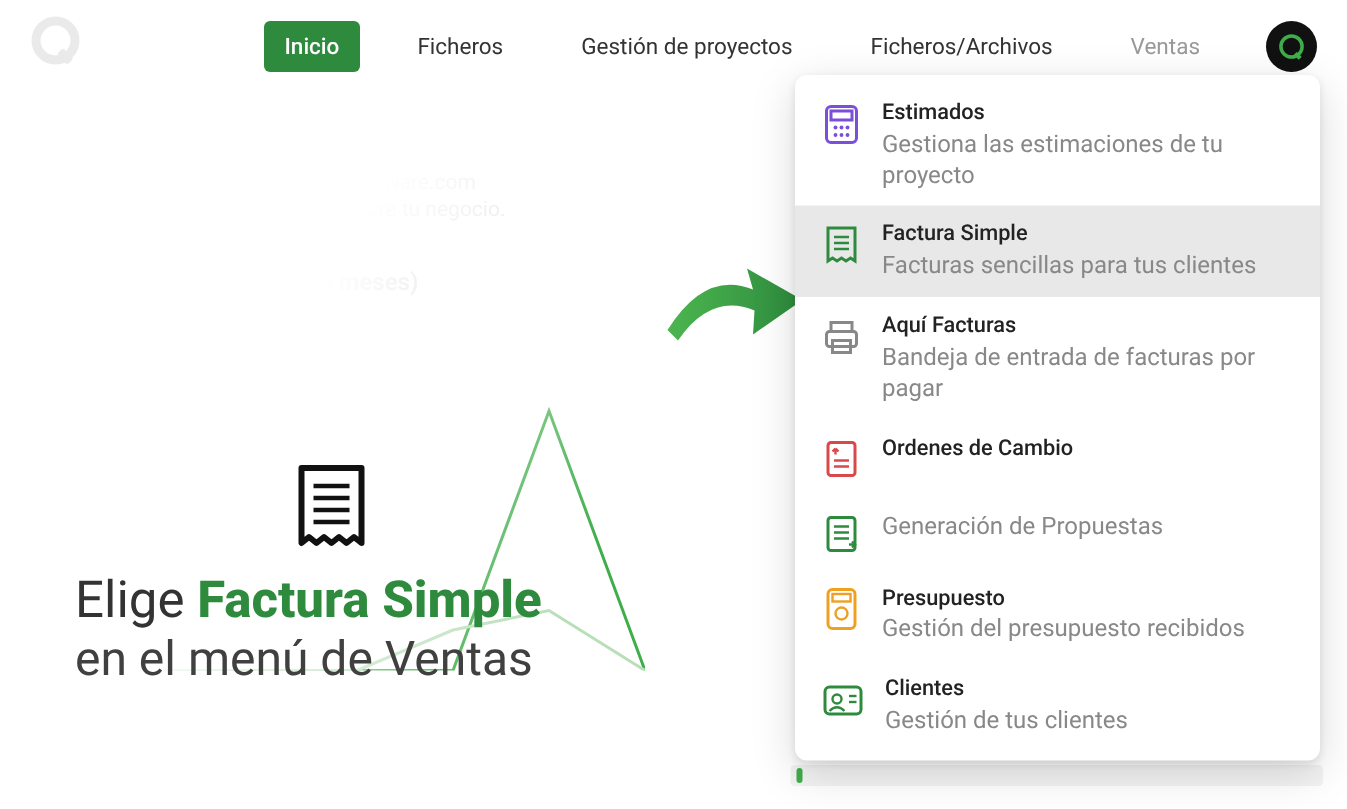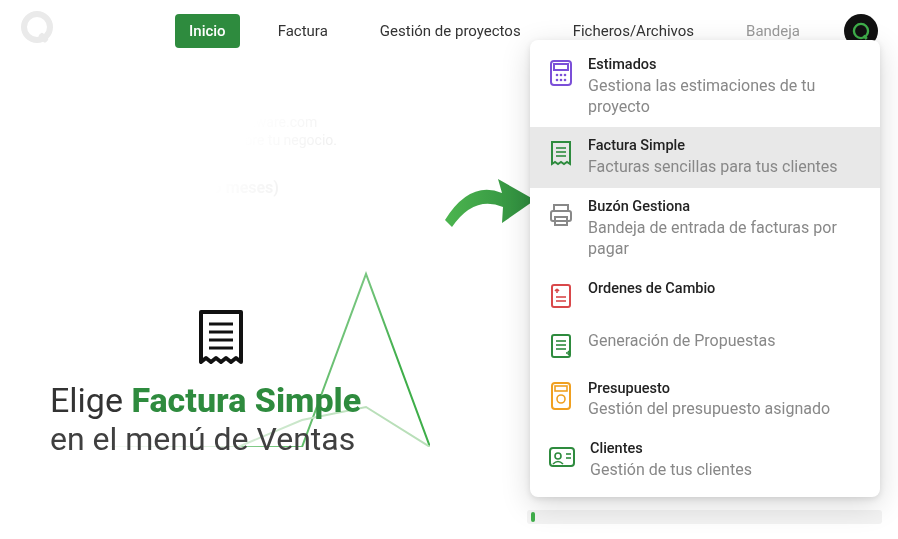--- a/index.html
+++ b/index.html
@@ -115,21 +115,21 @@
 
   .arrow {
     position: absolute;
     left: 440px;
     top: 165px;
     z-index: 9;
   }
 
   .dropdown {
     position: absolute;
-    top: 40px;
+    top: 50px;
     left: 530px;
     width: 350px;
     background: #fff;
     border-radius: 8px;
     box-shadow: 0 8px 30px rgba(0,0,0,.15), 0 2px 6px rgba(0,0,0,.1);
     z-index: 10;
     padding: 6px 0;
   }
   .dropdown-item {
     display: flex;
@@ -193,24 +193,24 @@
 
 <div class="topbar">
   <div class="logo">
     <svg width="34" height="34" viewBox="0 0 34 34">
         <circle cx="17" cy="17" r="13" fill="none" stroke="#eaeaea" stroke-width="6"></circle>
         <rect x="22" y="22" width="10" height="6" rx="2" fill="#eaeaea" transform="rotate(45 22 22)"></rect>
       </svg>
   </div>
   <div class="nav">
     <div class="nav-item active">Inicio</div>
-    <div class="nav-item">Factura</div>
+    <div class="nav-item">Ficheros</div>
     <div class="nav-item">Gestión de proyectos</div>
     <div class="nav-item">Ficheros/Archivos</div>
-    <div class="nav-item muted">Bandeja</div>
+    <div class="nav-item muted">Ventas</div>
   </div>
   <div class="avatar">
     <svg viewBox="0 0 34 34">
         <circle cx="17" cy="17" r="12" fill="none" stroke="#3fae4a" stroke-width="4"></circle>
         <rect x="23" y="23" width="8" height="5" rx="1" fill="#3fae4a" transform="rotate(45 23 23)"></rect>
       </svg>
   </div>
 </div>
 
 <div class="whitefade"></div>
@@ -296,21 +296,21 @@
     </div>
     <div class="dropdown-item">
       <div class="dd-icon">
         <svg width="26" height="26">
           <rect x="6" y="3" width="14" height="6" fill="none" stroke="#888888" stroke-width="2"></rect>
           <rect x="3" y="9" width="20" height="10" rx="2" fill="none" stroke="#888888" stroke-width="2"></rect>
           <rect x="7" y="15" width="12" height="8" fill="none" stroke="#888888" stroke-width="2"></rect>
         </svg>
       </div>
       <div class="dd-text">
-        <div class="dd-title">Buzón Gestiona</div>
+        <div class="dd-title">Aquí Facturas</div>
         <div class="dd-desc">Bandeja de entrada de facturas por pagar</div>
       </div>
     </div>
     <div class="dropdown-item">
       <div class="dd-icon">
         <svg width="24" height="28">
           <rect x="3" y="3" width="18" height="22" rx="2" fill="none" stroke="#d9484a" stroke-width="2"></rect>
           <path d="M8 11 l0 -4 M8 7 l-2 2 M8 7 l2 2" stroke="#d9484a" stroke-width="1.6" fill="none"></path>
           <line x1="7" y1="15" x2="17" y2="15" stroke="#d9484a" stroke-width="1.6"></line>
           <line x1="7" y1="19" x2="17" y2="19" stroke="#d9484a" stroke-width="1.6"></line>
@@ -338,21 +338,21 @@
     <div class="dropdown-item">
       <div class="dd-icon">
         <svg width="22" height="30">
           <rect x="2" y="2" width="18" height="26" rx="3" fill="none" stroke="#f0a020" stroke-width="2"></rect>
           <rect x="5" y="5" width="12" height="5" fill="none" stroke="#f0a020" stroke-width="1.6"></rect>
           <circle cx="11" cy="18" r="4" fill="none" stroke="#f0a020" stroke-width="1.6"></circle>
         </svg>
       </div>
       <div class="dd-text">
         <div class="dd-title">Presupuesto</div>
-        <div class="dd-desc">Gestión del presupuesto asignado</div>
+        <div class="dd-desc">Gestión del presupuesto recibidos</div>
       </div>
     </div>
     <div class="dropdown-item">
       <div class="dd-icon">
         <svg width="28" height="22">
           <rect x="2" y="2" width="24" height="18" rx="3" fill="none" stroke="#2e8b3e" stroke-width="2"></rect>
           <circle cx="10" cy="10" r="3" fill="none" stroke="#2e8b3e" stroke-width="1.6"></circle>
           <path d="M5 18 q5 -5 10 0" fill="none" stroke="#2e8b3e" stroke-width="1.6"></path>
           <line x1="18" y1="8" x2="23" y2="8" stroke="#2e8b3e" stroke-width="1.6"></line>
           <line x1="18" y1="12" x2="23" y2="12" stroke="#2e8b3e" stroke-width="1.6"></line>

